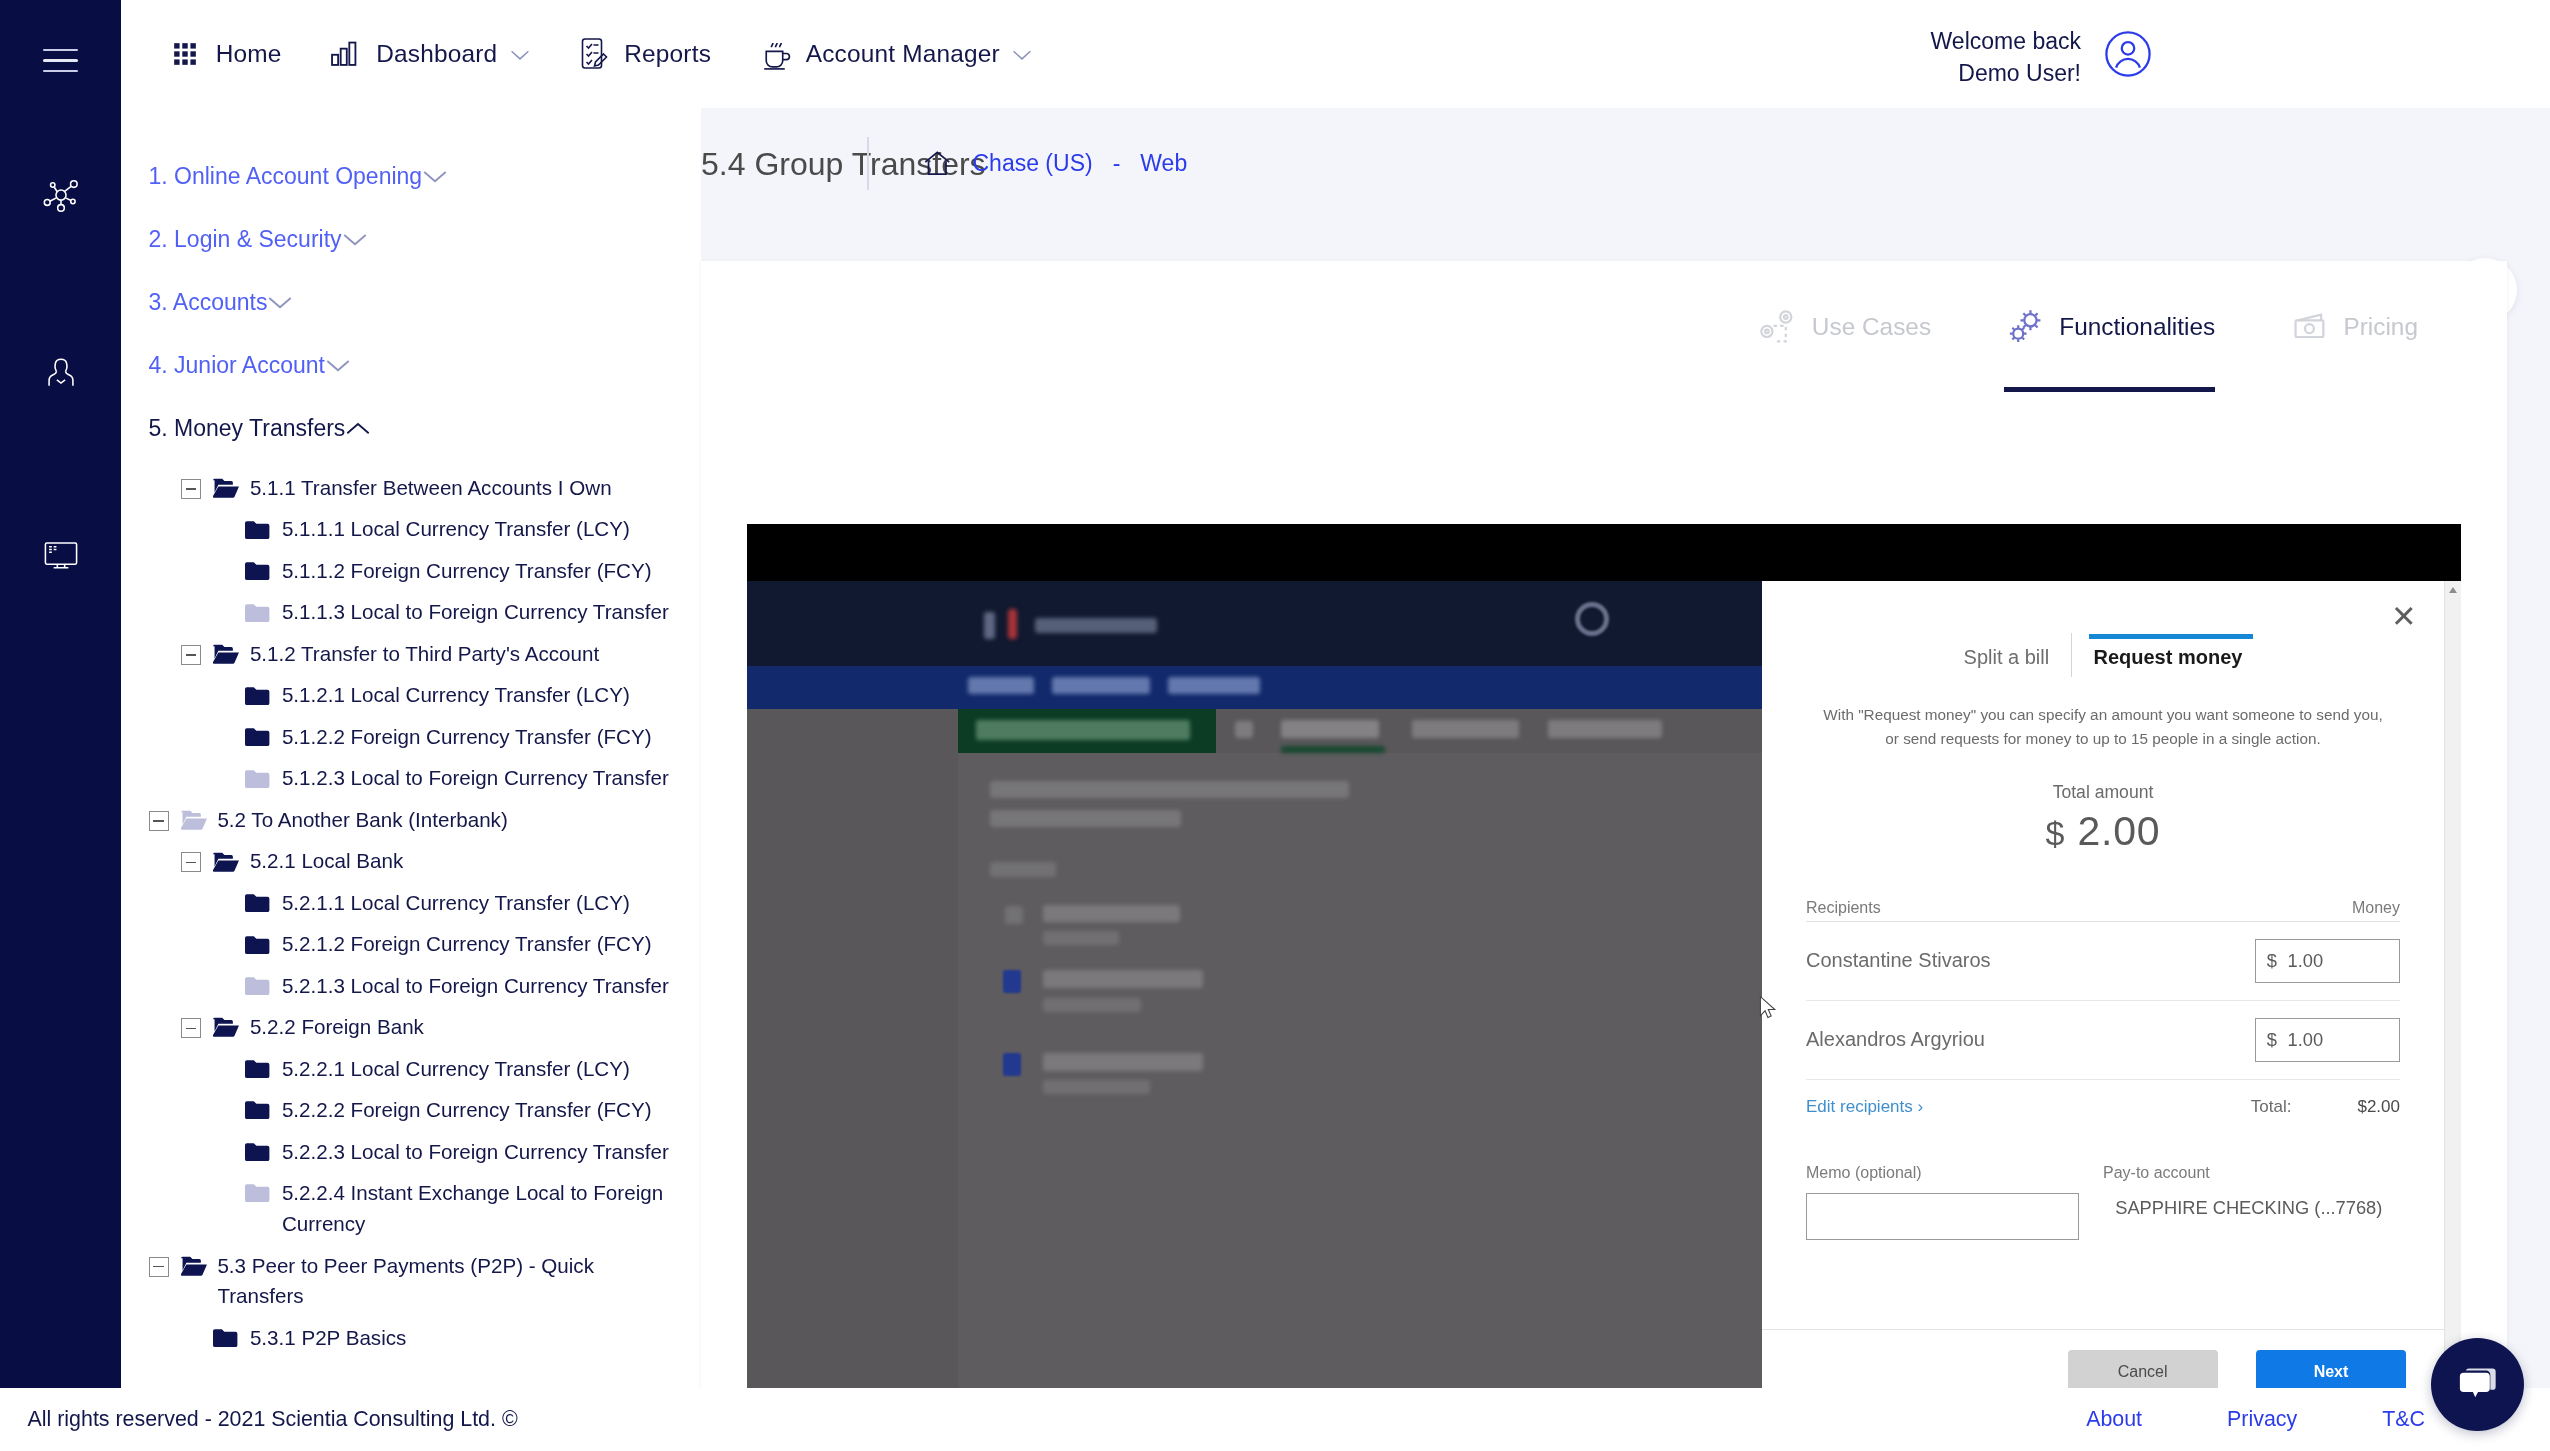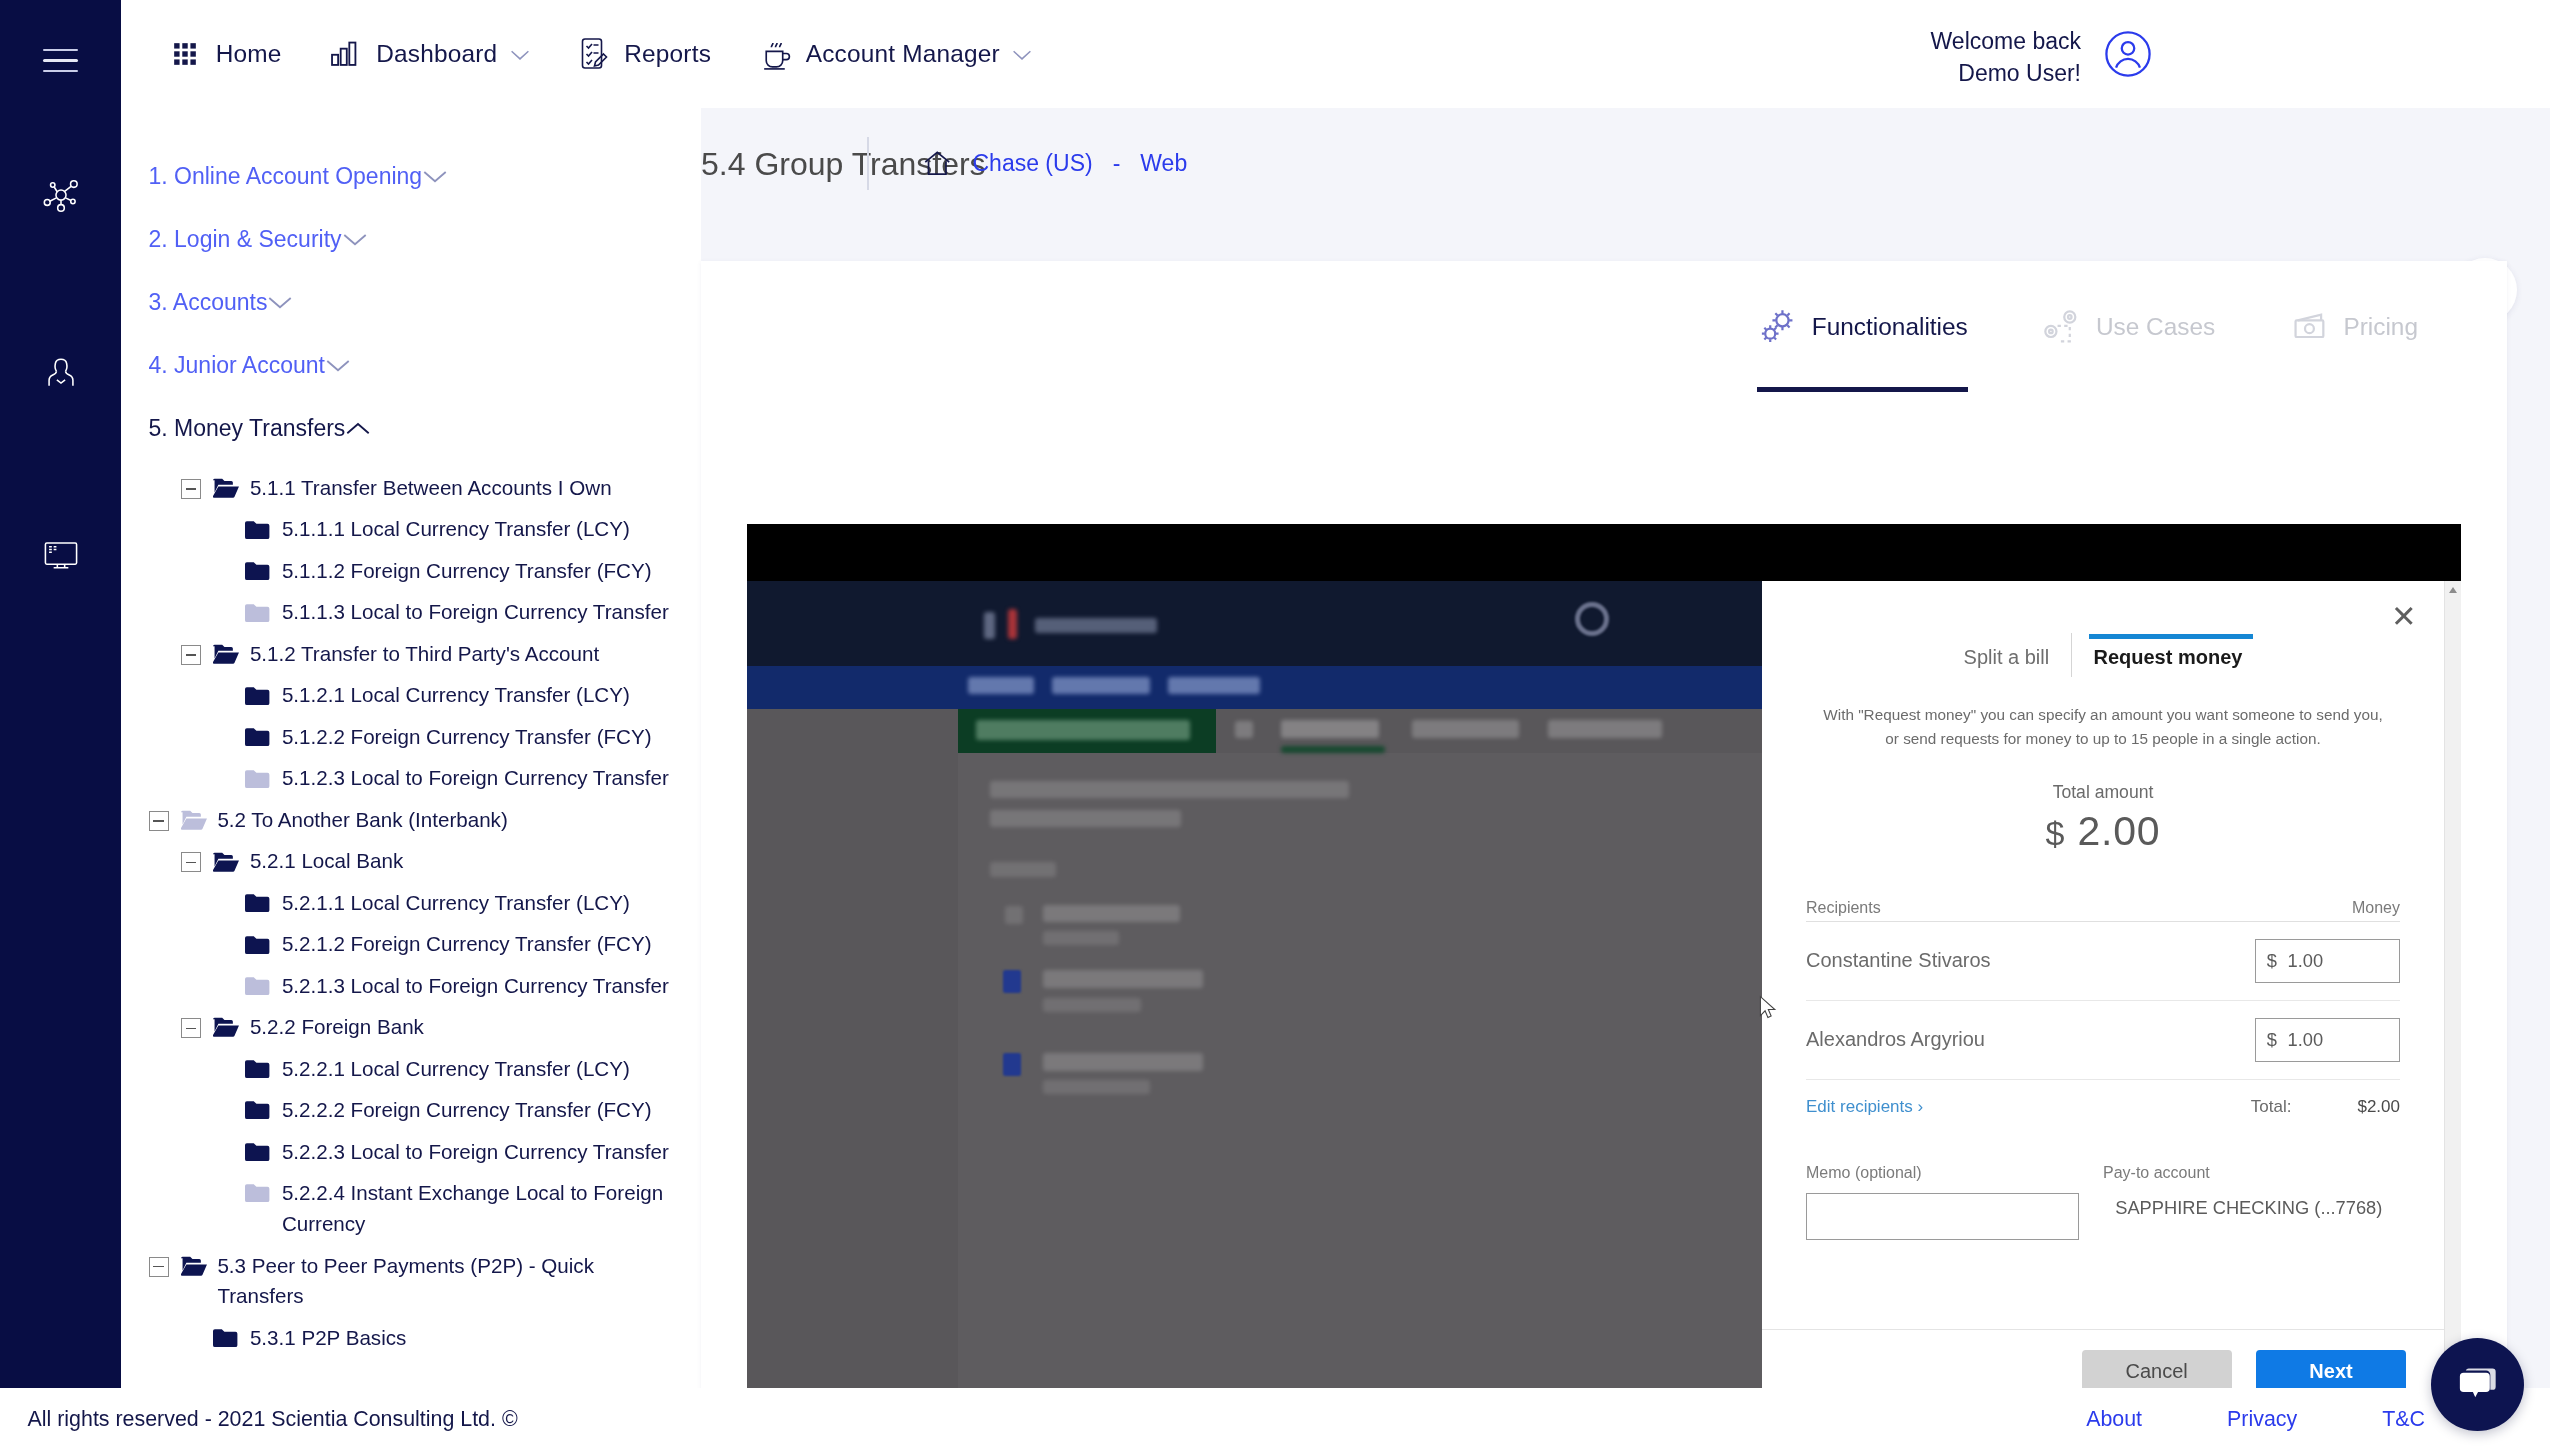--- a/index.html
+++ b/index.html
@@ -174,21 +174,21 @@
   .m-field { width: 298px; }
   .m-field-lab { font-size: 16px; color: #7b7b7b; margin-bottom: 10.7px; }
   .m-memo-input { width: 273px; height: 47px; border: 0.8px solid #9a9a9a; background: #fff; cursor: text; }
   .m-acct-val { font-size: 18.3px; color: #5b5b5b; padding-left: 12.2px; padding-top: 4.6px; white-space: nowrap; }
 
   .m-actions {
     position: absolute; left: 0; bottom: 0; width: 682px; height: 84px;
     border-top: 0.8px solid #e4e4e4; display: flex; align-items: center; justify-content: flex-end; padding-right: 38px; gap: 24.4px;
   }
   .btn { height: 43px; border-radius: 3.8px; display: flex; align-items: center; justify-content: center;
-         font-size: 20px; cursor: pointer; border: none; }
+         font-size: 16px; cursor: pointer; border: none; margin-left: 14px; }
   .btn-cancel { width: 150px; background: #d2d2d2; color: #4a4a4a; }
   .btn-next { width: 150px; background: #0f7ae5; color: #ffffff; font-weight: bold; }
 
   .cursor-arrow { position: absolute; left: 1011px; top: 414px; width: 20px; height: 26px; pointer-events: none; }
 
   
   .footer {
     position: absolute; left: 0; bottom: 0; width: 2550px; height: 63px;
     background: #ffffff; display: flex; align-items: center;
   }
@@ -564,43 +564,43 @@
 
   <div class="dots-btn">
     <span></span>
     <span></span>
     <span></span>
   </div>
 
   <div class="card">
     <div class="tabs">
 
-      <div class="tab active">
-        <span class="tb-ico">
-          <svg width="40" height="40" viewBox="0 0 36 36" fill="none" stroke="#6e71c9" stroke-width="2">
-            <circle cx="22" cy="12" r="5.5"></circle>
-              <path d="M22 3v3M22 18v3M31 12h-3M16 12h-3M28.4 5.6l-2 2M17.6 16.4l-2 2M28.4 18.4l-2-2M17.6 7.6l-2-2"></path>
-            <circle cx="11" cy="24" r="4.5"></circle>
-              <path d="M11 16.5v2.5M11 29v2.5M18.5 24H16M6 24H3.5M16.3 18.7l-1.8 1.8M7.5 27.5l-1.8 1.8M16.3 29.3l-1.8-1.8M7.5 20.5l-1.8-1.8"></path>
-          </svg>
-        </span>
-        <span class="tb-label">Functionalities</span>
-      </div>
-
       <div class="tab">
         <span class="tb-ico">
           <svg width="40" height="40" viewBox="0 0 36 36" fill="none" stroke="#d2d4dc" stroke-width="2">
             <circle cx="8" cy="22" r="5"></circle>
               <circle cx="8" cy="22" r="1.6"></circle>
             <circle cx="25" cy="9" r="5"></circle>
               <circle cx="25" cy="9" r="1.6"></circle>
             <path d="M14 17h11v14H14" stroke-dasharray="3 3"></path>
           </svg>
         </span>
         <span class="tb-label">Use Cases</span>
+      </div>
+
+      <div class="tab active">
+        <span class="tb-ico">
+          <svg width="40" height="40" viewBox="0 0 36 36" fill="none" stroke="#6e71c9" stroke-width="2">
+            <circle cx="22" cy="12" r="5.5"></circle>
+              <path d="M22 3v3M22 18v3M31 12h-3M16 12h-3M28.4 5.6l-2 2M17.6 16.4l-2 2M28.4 18.4l-2-2M17.6 7.6l-2-2"></path>
+            <circle cx="11" cy="24" r="4.5"></circle>
+              <path d="M11 16.5v2.5M11 29v2.5M18.5 24H16M6 24H3.5M16.3 18.7l-1.8 1.8M7.5 27.5l-1.8 1.8M16.3 29.3l-1.8-1.8M7.5 20.5l-1.8-1.8"></path>
+          </svg>
+        </span>
+        <span class="tb-label">Functionalities</span>
       </div>
 
       <div class="tab">
         <span class="tb-ico">
           <svg width="40" height="40" viewBox="0 0 36 36" fill="none" stroke="#d2d4dc" stroke-width="2">
             <rect x="5" y="12" width="25" height="15" rx="1"></rect>
             <circle cx="17.5" cy="19.5" r="4"></circle>
             <path d="M7 12 28 7v5"></path>
           </svg>
         </span>

